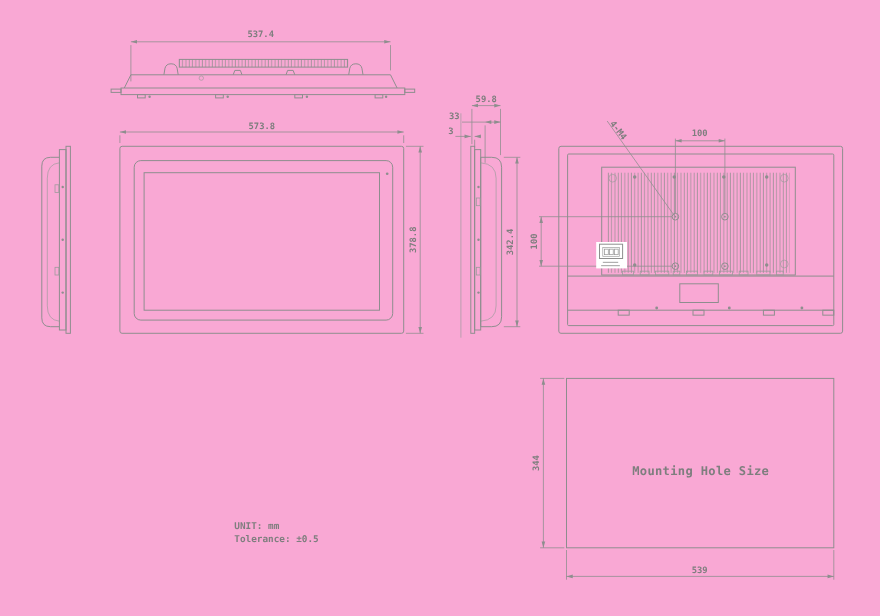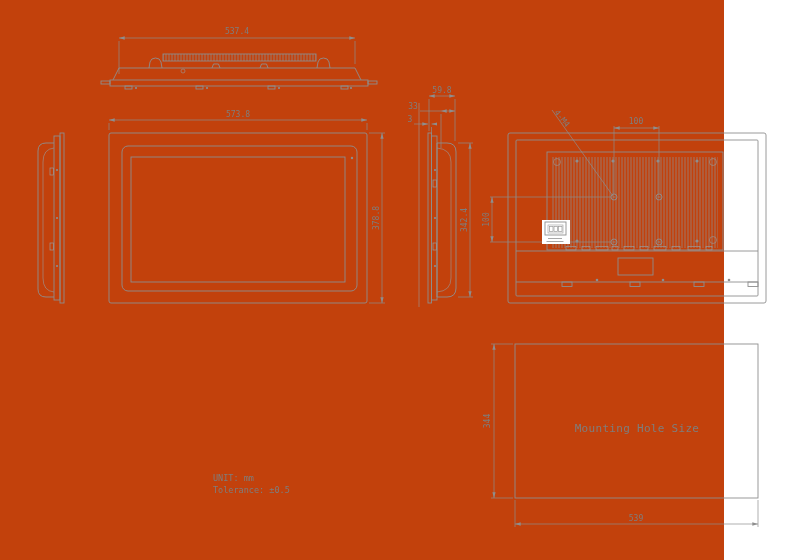--- a/index.html
+++ b/index.html
@@ -1,16 +1,16 @@
 <!DOCTYPE html>
 <html><head>
 <meta charset="utf-8">
 <style>
   html,body { margin:0; padding:0; background:#ffffff; }
-  .canvas { width:724px; height:560px; position:relative; background:#c2410c; }
+  .canvas { width:800px; height:560px; position:relative; background:#f9a8d4;font-weight:bold; }
   svg { display:block; }
   .ln   { fill:none; stroke:#8e8e8e; stroke-width:0.9; }
   .lnth { fill:none; stroke:#9a9a9a; stroke-width:0.6; }
   .dim  { fill:none; stroke:#8e8e8e; stroke-width:0.7; }
   .dot  { fill:#8e8e8e; stroke:none; }
   text  { fill:#7e7e7e; font-family:"DejaVu Sans Mono","Liberation Mono",monospace;
           font-size:8px; letter-spacing:0; }
   .big  { font-size:11px; letter-spacing:0.3px; }
   .note { font-size:8.5px; }
   .mark { fill:none; stroke:#9a9a9a; stroke-width:0.7; }

